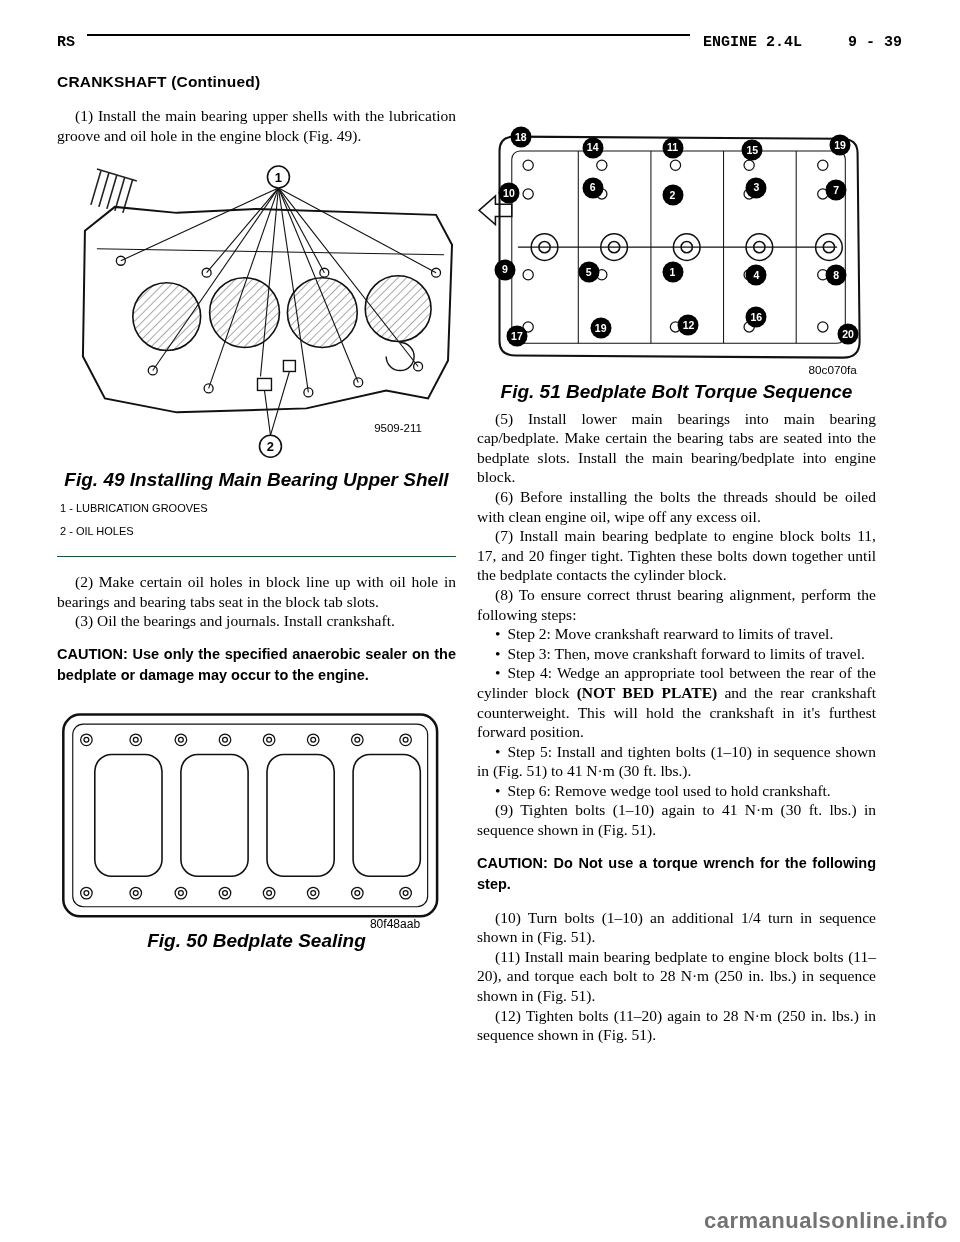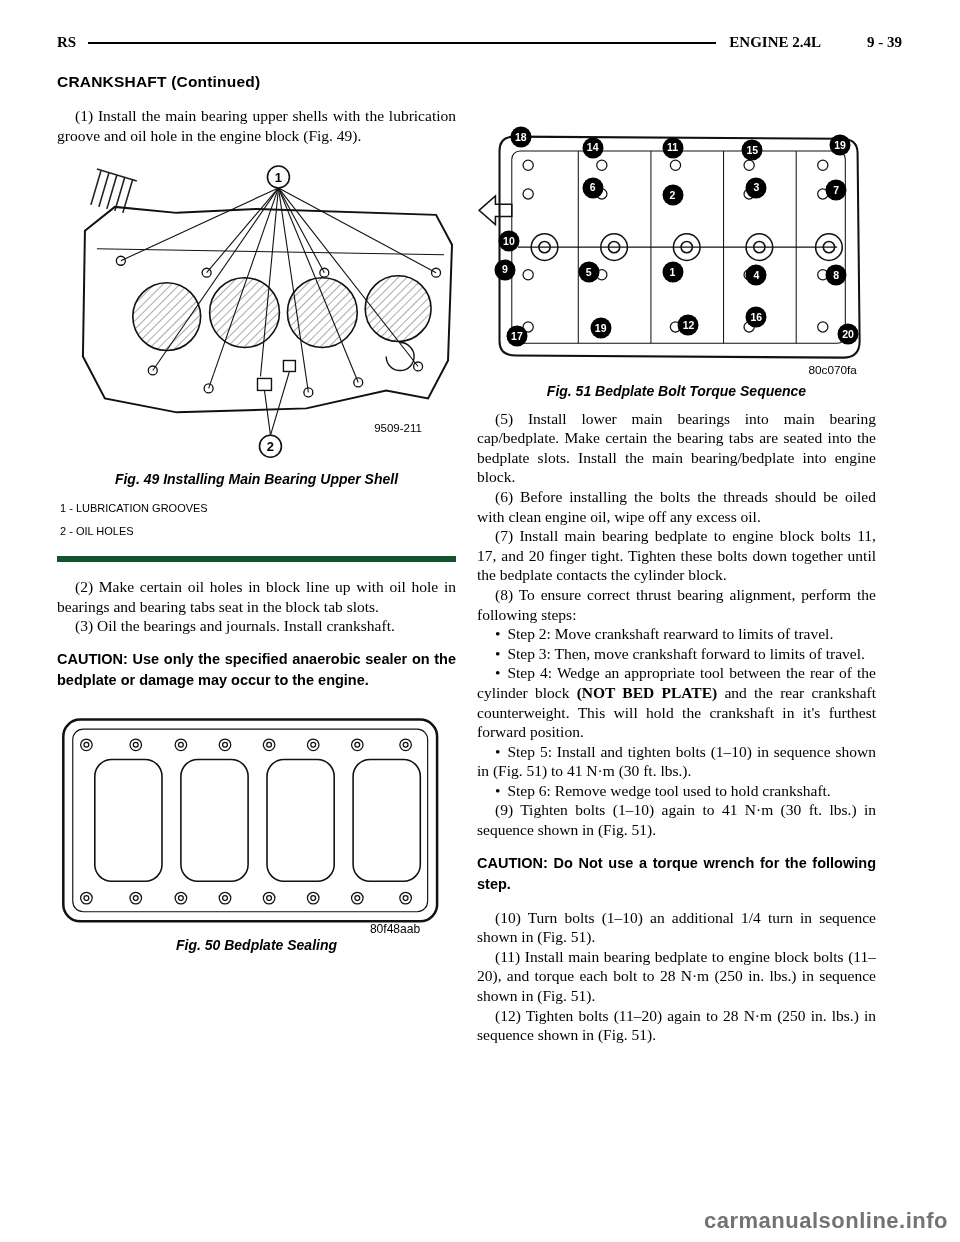--- a/index.html
+++ b/index.html
@@ -7,22 +7,22 @@
   body {
     width: 960px; height: 1242px;
     position: relative; overflow: hidden;
     font-family: "Liberation Serif", serif;
     color: #000;
   }
   .page { padding: 34px 58px 0 57px; }
 
   
   .running-header {
-    display: flex; align-items: center;
-    font-family: Liberation Serif, serif;
+    display: flex; 
+    font-family: Liberation Mono, monospace;
     font-weight: bold; font-size: 15px;
   }
   .running-header .hrule { flex: 1; height: 2px; background: #000; margin: 0 13px 0 12px; }
   .running-header .page-num { margin-left: 46px; }
 
   .section-title {
     font-family: "Liberation Sans", sans-serif;
     font-weight: bold; font-size: 15.5px;
     margin-top: 22px; letter-spacing: 0.2px;
   }
@@ -38,28 +38,28 @@
     font-weight: bold; font-size: 14.5px; line-height: 21px;
     text-align: justify; margin: 13px 0;
   }
 
   
   .figure { position: relative; margin: 16px 0 4px 0; }
   .figure svg { display: block; width: 100%; height: auto; }
   .fig-caption {
     font-family: "Liberation Sans", sans-serif;
     font-weight: bold; font-style: italic;
-    font-size: 14px; text-align: center;
+    font-size: 19px; text-align: center;
     margin: 9px 0 7px 0;
   }
   .legend {
     font-family: "Liberation Sans", sans-serif;
     font-size: 11px; text-align: left;
     padding: 2px 0 10px 3px;
-    border-bottom: 6px solid #14532d;
+    border-bottom: 1px solid #14532d;
     margin-bottom: 15px;
   }
   .legend div { margin-bottom: 4px; }
 
   .fig-code {
     font-family: "Liberation Sans", sans-serif;
     font-size: 11.5px;
   }
 
   
@@ -294,21 +294,21 @@
           <path d="M2,100 L18,86 L18,94 L34,94 L34,106 L18,106 L18,114 Z" fill="none" stroke="#111" stroke-width="1.5"></path>
 
           <text x="324" y="260" font-family="Liberation Sans, sans-serif" font-size="11.5">80c070fa</text>
         </svg>
         <div class="bolt-layer">
             <div class="bolt-callout" style="left: 11%; top: 11%;">18</div>
             <div class="bolt-callout" style="left: 29%; top: 15%;">14</div>
             <div class="bolt-callout" style="left: 49%; top: 15%;">11</div>
             <div class="bolt-callout" style="left: 69%; top: 16%;">15</div>
             <div class="bolt-callout" style="left: 91%; top: 14%;">19</div>
-            <div class="bolt-callout" style="left: 8%; top: 32%; margin-top: 48px;">10</div>
+            <div class="bolt-callout" style="left: 8%; top: 32%;">10</div>
             <div class="bolt-callout" style="left: 29%; top: 30%;">6</div>
             <div class="bolt-callout" style="left: 49%; top: 33%;">2</div>
             <div class="bolt-callout" style="left: 70%; top: 30%;">3</div>
             <div class="bolt-callout" style="left: 90%; top: 31%;">7</div>
             <div class="bolt-callout" style="left: 7%; top: 61%;">9</div>
             <div class="bolt-callout" style="left: 28%; top: 62%;">5</div>
             <div class="bolt-callout" style="left: 49%; top: 62%;">1</div>
             <div class="bolt-callout" style="left: 70%; top: 63%;">4</div>
             <div class="bolt-callout" style="left: 90%; top: 63%;">8</div>
             <div class="bolt-callout" style="left: 10%; top: 86%;">17</div>

